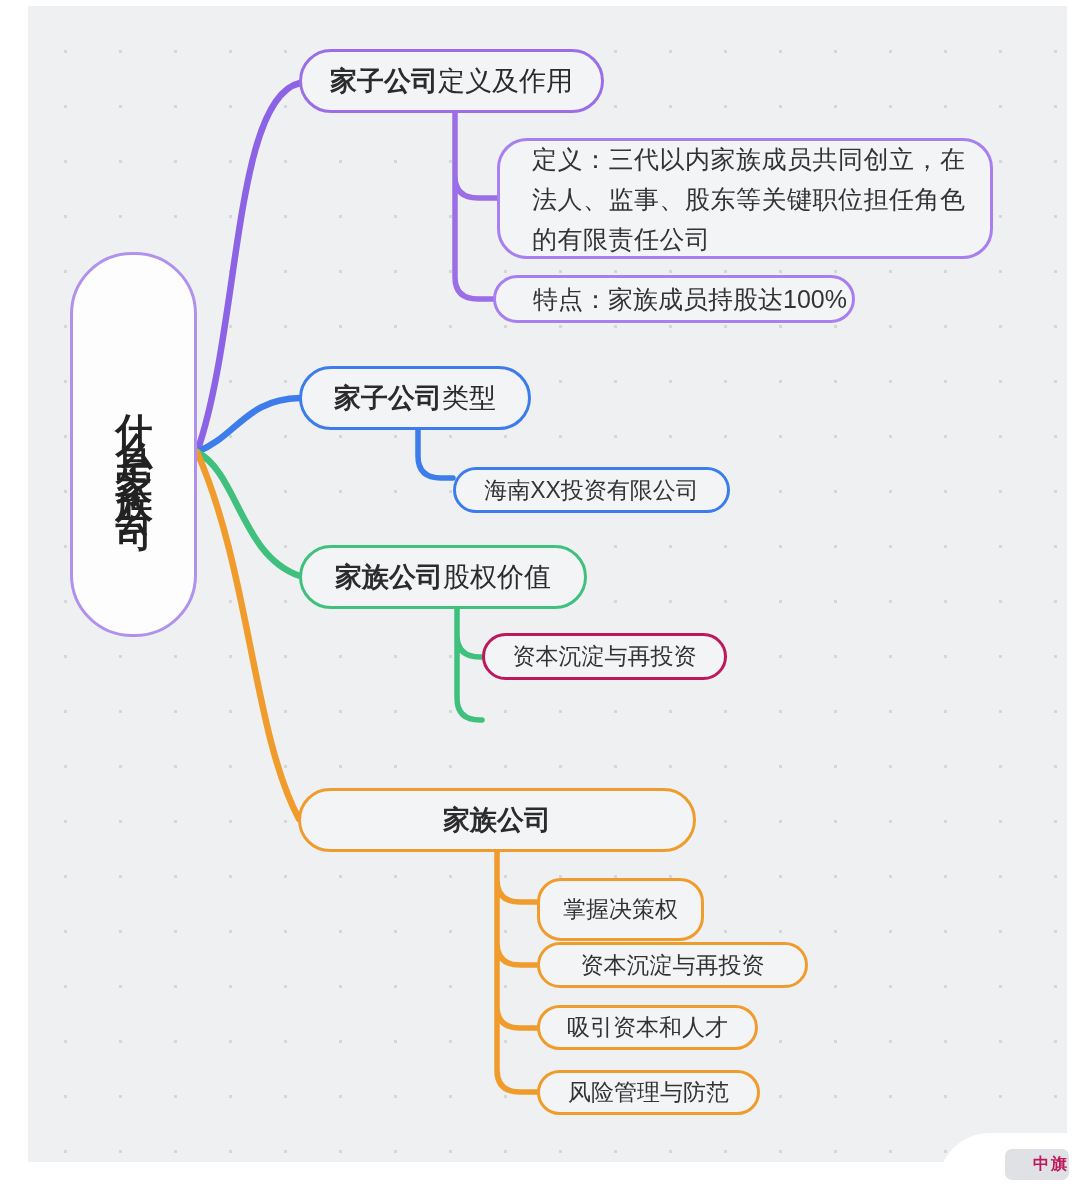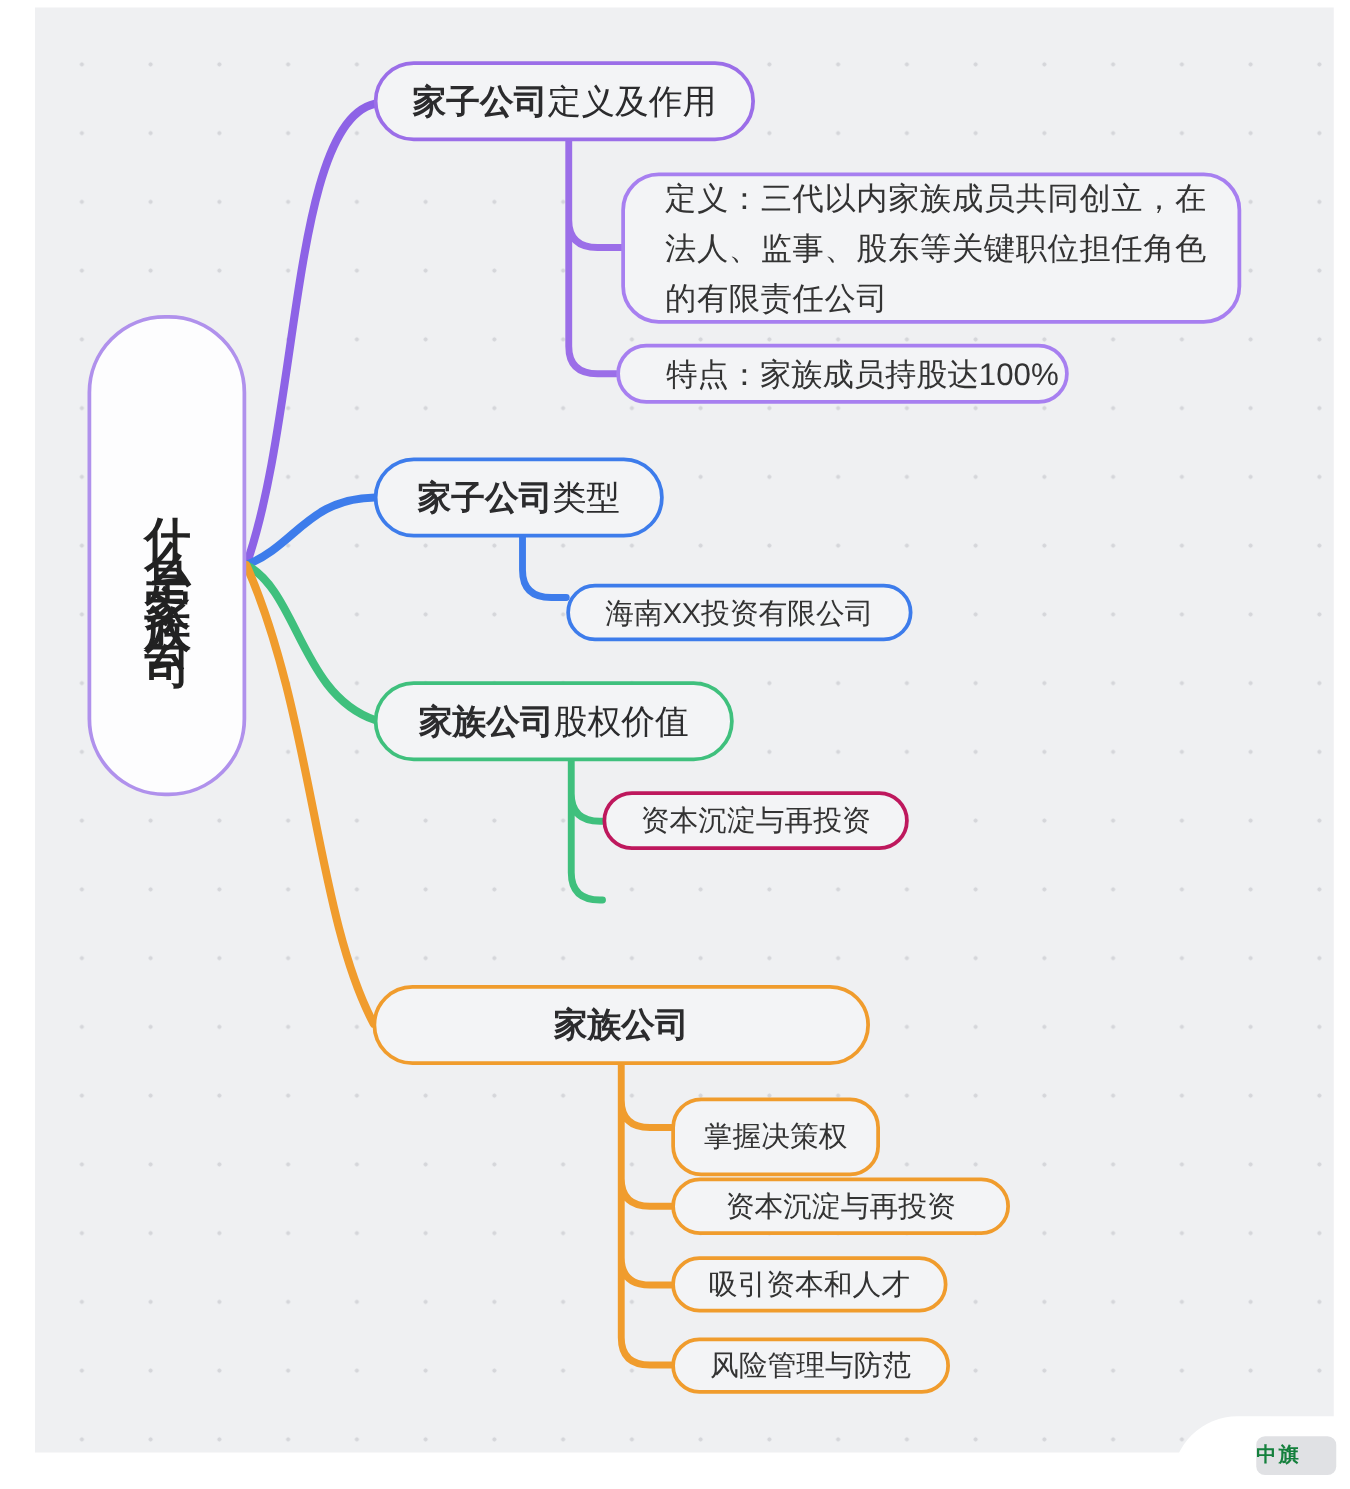--- a/index.html
+++ b/index.html
@@ -49,21 +49,21 @@
   .hainan-box { left: 453px; top: 455px; width: 277px; height: 46px; }
   .g-child1 { left: 482px; top: 633px; width: 245px; height: 47px; }
   .g-child2 { left: 482px; top: 697px; width: 221px; height: 47px; }
   .o-child1 { left: 537px; top: 878px; width: 167px; height: 63px; }
   .o-child2 { left: 537px; top: 942px; width: 271px; height: 46px; }
   .o-child3 { left: 537px; top: 1005px; width: 221px; height: 45px; }
   .o-child4 { left: 537px; top: 1070px; width: 223px; height: 45px; }
 
   .watermark { position: absolute; left: 1005px; top: 1149px; width: 64px; height: 31px;
     background: #e0e1e4; border-radius: 7px; display: flex; align-items: center;
-    justify-content: flex-start; color: #15803d; font-size: 16px; font-weight: 600;
+    justify-content: flex-end; color: #be185d; font-size: 16px; font-weight: 600;
     letter-spacing: 2px; }
 </style>
 </head>
 <body>
 
 <div class="page">
 
   <div class="canvas"></div>
 
   <svg class="svg-layer" width="1080" height="1191" viewBox="0 0 1080 1191" fill="none">

